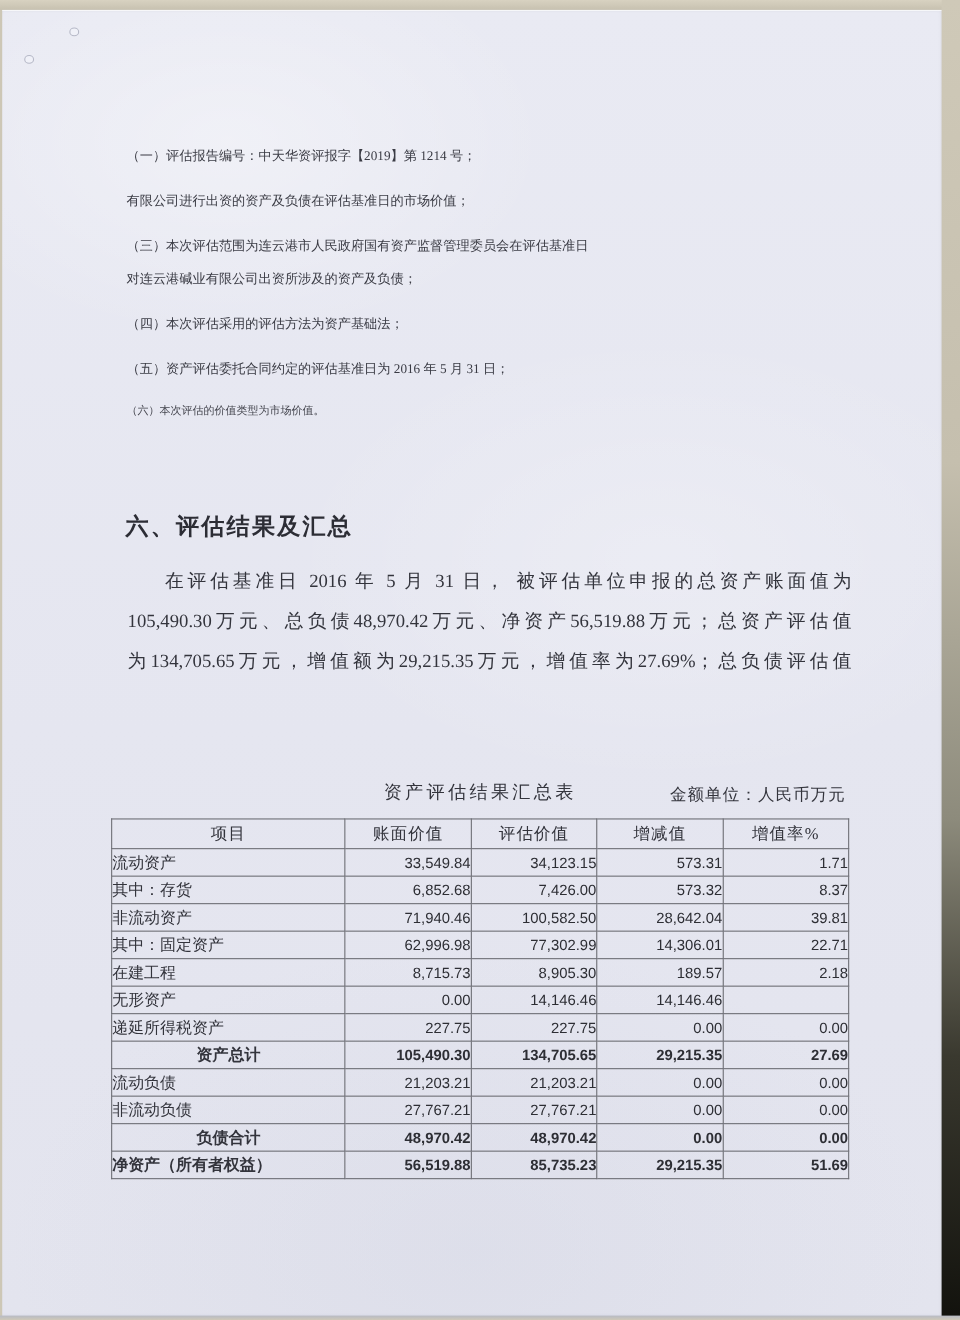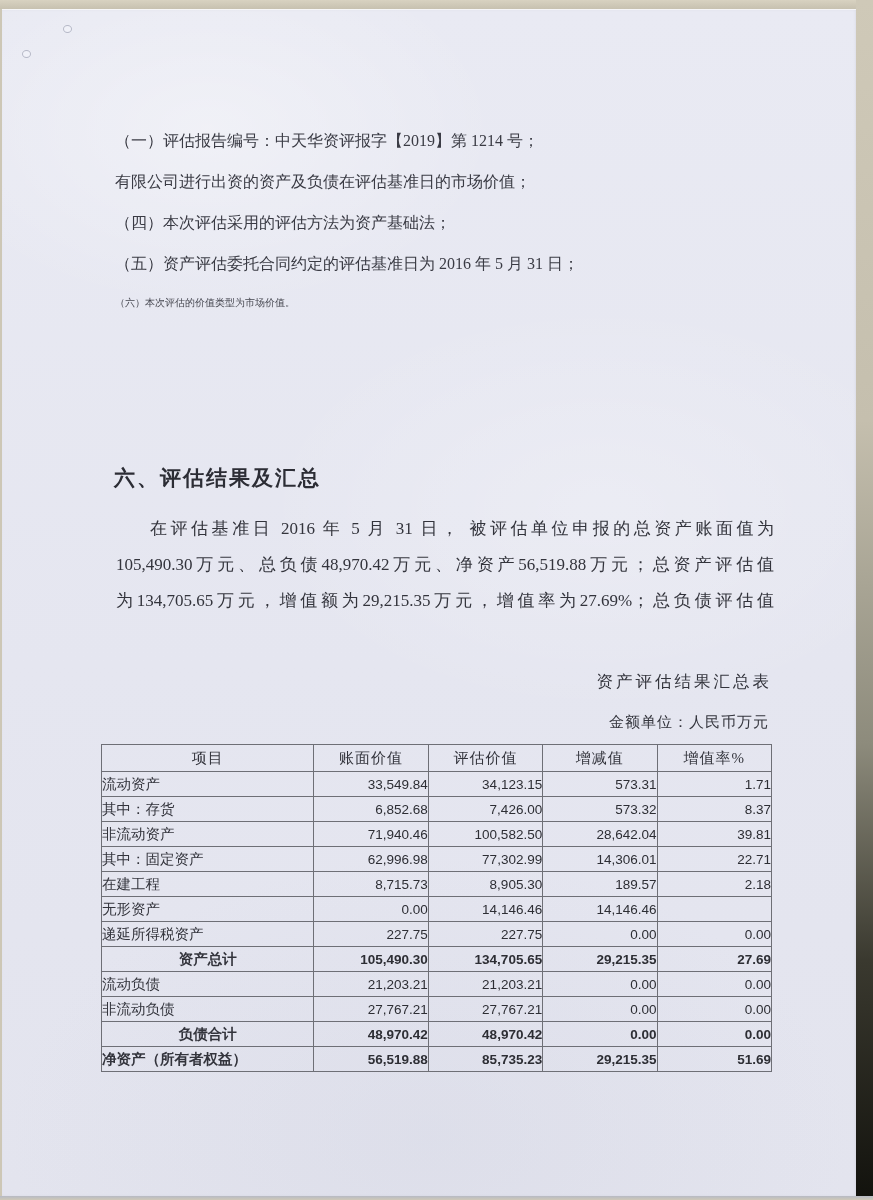--- a/index.html
+++ b/index.html
@@ -26,37 +26,37 @@
     box-shadow:inset 0 1px 0 rgba(255,255,255,.7), inset -2px 0 3px rgba(120,120,130,.18);
     color:#33343c;
   }
   .hole{position:absolute;width:7px;height:6px;border-radius:50%;
     border:1px solid #a9acbc;background:#f2f3fa;opacity:.8;}
   #hole-1{left:61px;top:16px;}
   #hole-2{left:20px;top:41px;}
 
   
   #intro-items{position:absolute;left:113px;top:117px;width:662px;}
-  .item{font-size:16px;line-height:30px;margin-bottom:11px;color:#3a3b44;}
+  .item{font-size:12px;line-height:30px;margin-bottom:11px;color:#3a3b44;}
   .item.small{font-size:10px;line-height:26px;color:#45464f;}
   .item-line{white-space:nowrap;}
 
   
   #section-heading{position:absolute;left:112px;top:455px;
     font-size:21px;font-weight:bold;letter-spacing:2px;color:#2c2d35;}
   #summary-paragraph{position:absolute;left:114px;top:502px;width:658px;
     font-size:17px;color:#33343c;}
   .para-line{height:36px;line-height:36px;white-space:nowrap;}
   .para-line.justify{text-align:justify;text-align-last:justify;white-space:normal;
     overflow:hidden;}
   .para-line.first{text-indent:34px;}
 
   
-  #table-title{position:absolute;left:99px;top:662px;width:671px;
-    text-align:right;font-size:16.5px;letter-spacing:3px;color:#33343c;}
+  #table-title{position:absolute;left:99px;top:700px;width:671px;
+    text-align:center;font-size:16.5px;letter-spacing:3px;color:#33343c;}
   #unit-note{position:absolute;left:99px;top:704px;width:668px;
     text-align:right;font-size:15px;letter-spacing:1px;color:#33343c;}
   #result-table{position:absolute;left:99px;top:735px;width:671px;
     border-collapse:collapse;table-layout:fixed;}
   #result-table th,#result-table td{
     border:1px solid #6e6f76;padding:0;overflow:hidden;white-space:nowrap;}
   #result-table th{
     height:26px;font-size:15px;font-weight:normal;letter-spacing:1px;
     text-align:center;color:#33343c;}
   #result-table td{height:24px;}
@@ -80,20 +80,24 @@
     <div class="hole" id="hole-2"></div>
 
     <div id="intro-items">
         <div class="item">
           <div class="item-line">（一）评估报告编号：中天华资评报字【2019】第 1214 号；</div>
         </div>
         <div class="item">
           <div class="item-line">有限公司进行出资的资产及负债在评估基准日的市场价值；</div>
         </div>
         <div class="item">
+          <div class="item-line">（三）本次评估范围为连云港市人民政府国有资产监督管理委员会在评估基准日</div>
+          <div class="item-line">对连云港碱业有限公司出资所涉及的资产及负债；</div>
+        </div>
+        <div class="item">
           <div class="item-line">（四）本次评估采用的评估方法为资产基础法；</div>
         </div>
         <div class="item">
           <div class="item-line">（五）资产评估委托合同约定的评估基准日为 2016 年 5 月 31 日；</div>
         </div>
         <div class="item small">
           <div class="item-line">（六）本次评估的价值类型为市场价值。</div>
         </div>
       </div>
 

